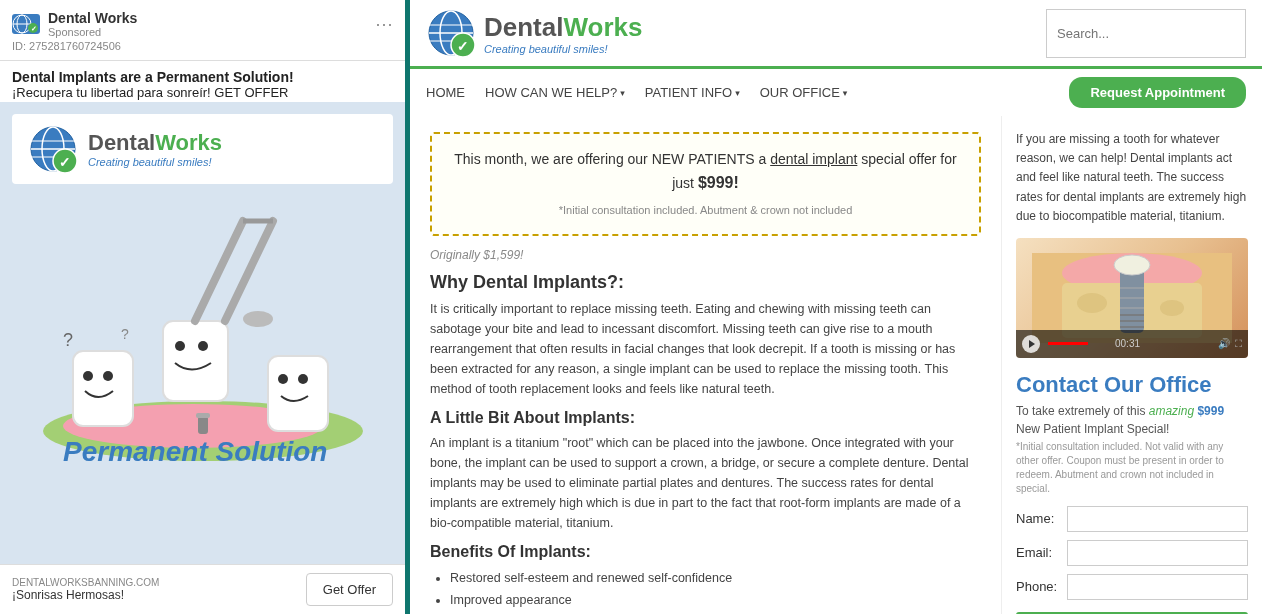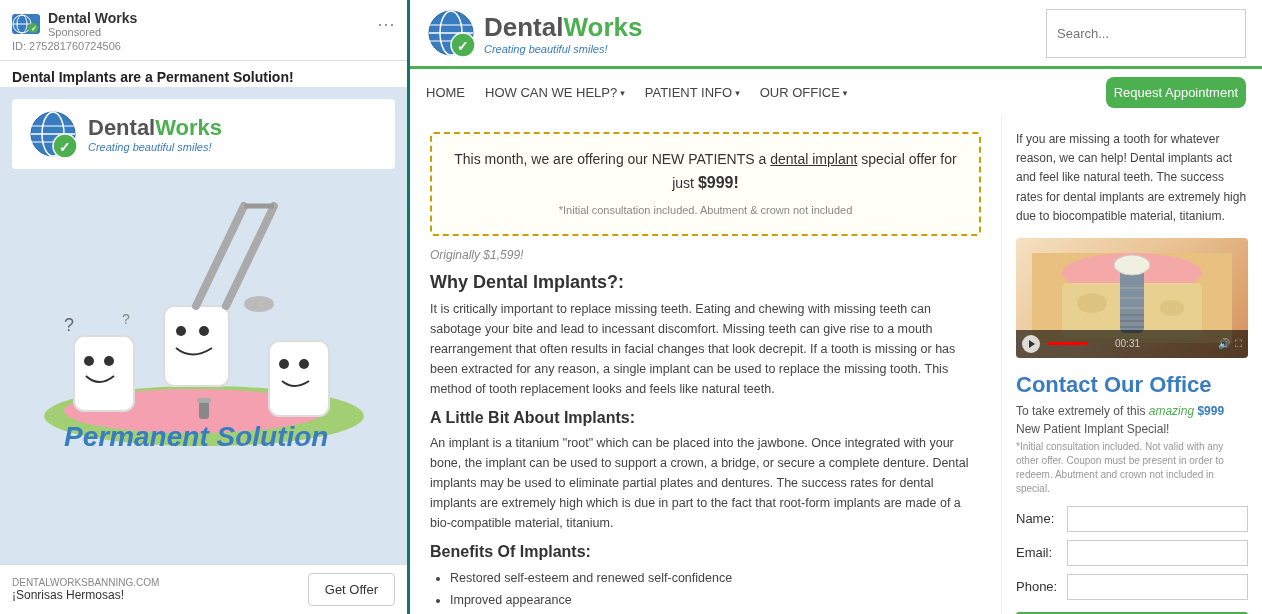--- a/index.html
+++ b/index.html
@@ -3,21 +3,21 @@
   <meta charset="utf-8">
   <style>
     * { box-sizing: border-box; margin: 0; padding: 0; }
     body { font-family: Arial, sans-serif; font-size: 13px; background: #fff; display: flex; width: 1262px; height: 614px; overflow: hidden; }
 
     
     #left-panel {
       width: 410px;
       min-width: 410px;
       background: #22c55e;
-      border-right: 3px solid #0f766e;
+      border-right: 5px solid #0f766e;
       display: flex;
       flex-direction: column;
       overflow: hidden;
     }
 
     .ad-header {
       background: #fff;
       padding: 10px 12px 8px;
       border-bottom: 1px solid #ddd;
     }
@@ -211,25 +211,25 @@
       font-weight: 500;
       display: flex;
       align-items: center;
       gap: 3px;
     }
     .nav-arrow { font-size: 9px; }
     .request-apt-btn {
       background: #4caf50;
       color: white;
       border: none;
-      padding: 8px 8px;
+      padding: 8px 21px;
       font-size: 13px;
-      border-radius: 8px;
+      border-radius: 13px;
       cursor: pointer;
-      font-weight: normal;
+      font-weight: bold;
       margin-left: auto;
     }
 
     
     .site-main {
       flex: 1;
       display: flex;
       overflow: hidden;
       background: #fff;
     }
@@ -460,20 +460,21 @@
           <div class="ad-sponsored">Sponsored</div>
         </div>
       </div>
       <div class="ad-dots">···</div>
     </div>
     <div class="ad-id">ID: 275281760724506</div>
   </div>
 
   <div class="ad-tagline">
     <div class="ad-tagline-bold">Dental Implants are a Permanent Solution!</div>
+    <div>¡Recupera tu libertad para sonreír! GET OFFER</div>
   </div>
 
   <div class="ad-image-area">
 
     <div class="dw-banner">
       <svg class="dw-banner-logo" viewBox="0 0 50 50">
         <circle cx="25" cy="25" r="22" fill="#3a7cc0" stroke="#2060a0" stroke-width="1"></circle>
         <ellipse cx="25" cy="25" rx="11" ry="22" fill="none" stroke="white" stroke-width="1.5"></ellipse>
         <line x1="3" y1="25" x2="47" y2="25" stroke="white" stroke-width="1.5"></line>
         <line x1="3" y1="17" x2="47" y2="17" stroke="white" stroke-width="1"></line>

